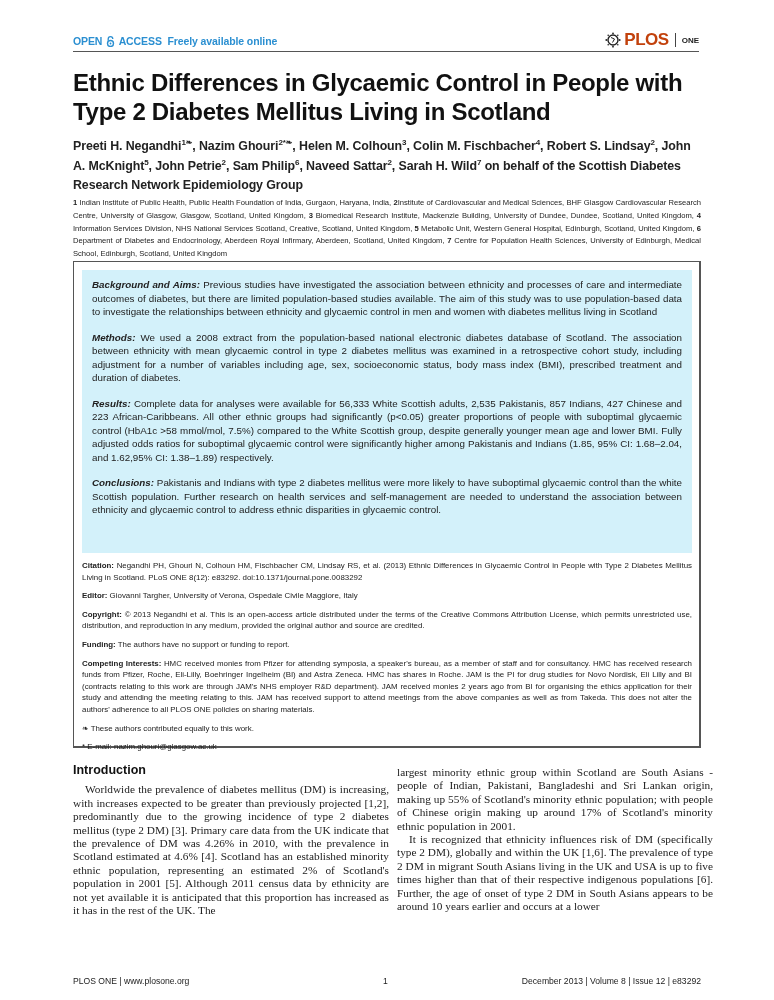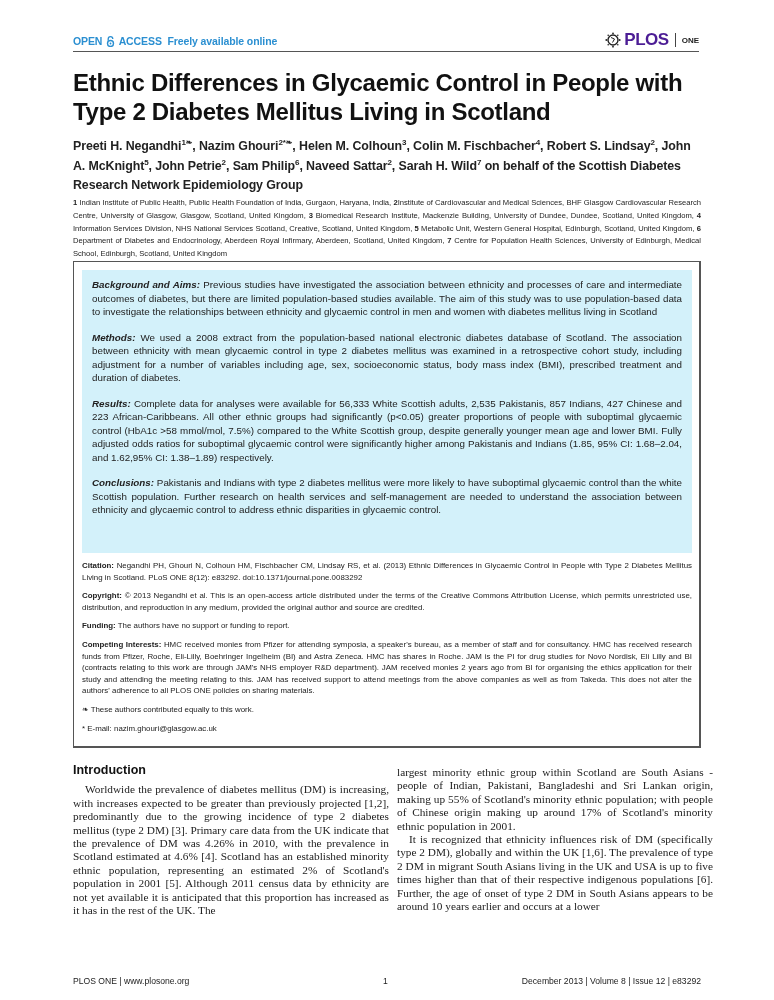--- a/index.html
+++ b/index.html
@@ -4,21 +4,21 @@
 <style>
   * { margin:0; padding:0; box-sizing:border-box; }
   html, body { width:774px; height:1000px; background:#ffffff; overflow:hidden; }
   body { position:relative; font-family:"Liberation Sans", sans-serif; color:#1a1a1a; }
 
   .topbar { position:absolute; left:73px; top:34px; width:626px; height:18px; border-bottom:1.5px solid #555; }
   .oa { position:absolute; left:0; top:1px; font-size:10.5px; font-weight:bold; color:#2b8fd1; letter-spacing:-0.1px; white-space:nowrap; }
   .oa .lock { display:inline-block; width:9px; height:11px; vertical-align:-2px; margin:0 1px; }
   .plos { position:absolute; right:0; top:-4px; display:flex; align-items:center; gap:3px; }
   .plos .logo-globe { width:16px; height:16px; }
-  .plos .logo-text { font-size:17px; font-weight:bold; color:#4c1d95; letter-spacing:-0.5px; }
+  .plos .logo-text { font-size:17px; font-weight:bold; color:#c2410c; letter-spacing:-0.5px; }
   .plos .sep { width:1px; height:14px; background:#444; margin:0 3px; }
   .plos .one { font-size:8px; font-weight:bold; color:#222; }
 
   .title { position:absolute; left:73px; top:68px; width:630px; font-size:24px; line-height:29px; color:#111; font-family:"Liberation Sans", sans-serif; letter-spacing:-0.3px; }
 
   .authors { position:absolute; left:73px; top:137px; width:628px; font-size:12.4px; line-height:19.5px; font-weight:bold; color:#222; letter-spacing:-0.1px; }
   .authors sup { font-size:8px; vertical-align:5px; line-height:0; }
 
   .affil { position:absolute; left:73px; top:197px; width:628px; font-size:7.6px; line-height:12.8px; color:#222; text-align:justify; }
   .affil b { font-weight:bold; }
@@ -107,20 +107,21 @@
 
 <div class="abstract">
   <p><i class="lbl">Background and Aims:</i><span> Previous studies have investigated the association between ethnicity and processes of care and intermediate outcomes of diabetes, but there are limited population-based studies available. The aim of this study was to use population-based data to investigate the relationships between ethnicity and glycaemic control in men and women with diabetes mellitus living in Scotland</span></p>
   <p><i class="lbl">Methods:</i><span> We used a 2008 extract from the population-based national electronic diabetes database of Scotland. The association between ethnicity with mean glycaemic control in type 2 diabetes mellitus was examined in a retrospective cohort study, including adjustment for a number of variables including age, sex, socioeconomic status, body mass index (BMI), prescribed treatment and duration of diabetes.</span></p>
   <p><i class="lbl">Results:</i><span> Complete data for analyses were available for 56,333 White Scottish adults, 2,535 Pakistanis, 857 Indians, 427 Chinese and 223 African-Caribbeans. All other ethnic groups had significantly (p&lt;0.05) greater proportions of people with suboptimal glycaemic control (HbA1c &gt;58 mmol/mol, 7.5%) compared to the White Scottish group, despite generally younger mean age and lower BMI. Fully adjusted odds ratios for suboptimal glycaemic control were significantly higher among Pakistanis and Indians (1.85, 95% CI: 1.68–2.04, and 1.62,95% CI: 1.38–1.89) respectively.</span></p>
   <p><i class="lbl">Conclusions:</i><span> Pakistanis and Indians with type 2 diabetes mellitus were more likely to have suboptimal glycaemic control than the white Scottish population. Further research on health services and self-management are needed to understand the association between ethnicity and glycaemic control to address ethnic disparities in glycaemic control.</span></p>
 </div>
 
 <div class="meta">
   <p><b>Citation:</b><span> Negandhi PH, Ghouri N, Colhoun HM, Fischbacher CM, Lindsay RS, et al. (2013) Ethnic Differences in Glycaemic Control in People with Type 2 Diabetes Mellitus Living in Scotland. PLoS ONE 8(12): e83292. doi:10.1371/journal.pone.0083292</span></p>
+  <p><b>Editor:</b><span> Giovanni Targher, University of Verona, Ospedale Civile Maggiore, Italy</span></p>
   <p><b>Copyright:</b><span> © 2013 Negandhi et al. This is an open-access article distributed under the terms of the Creative Commons Attribution License, which permits unrestricted use, distribution, and reproduction in any medium, provided the original author and source are credited.</span></p>
   <p><b>Funding:</b><span> The authors have no support or funding to report.</span></p>
   <p><b>Competing Interests:</b><span> HMC received monies from Pfizer for attending symposia, a speaker's bureau, as a member of staff and for consultancy. HMC has received research funds from Pfizer, Roche, Eli-Lilly, Boehringer Ingelheim (BI) and Astra Zeneca. HMC has shares in Roche. JAM is the PI for drug studies for Novo Nordisk, Eli Lilly and BI (contracts relating to this work are through JAM's NHS employer R&amp;D department). JAM received monies 2 years ago from BI for organising the ethics application for their study and attending the meeting relating to this. JAM has received support to attend meetings from the above companies as well as from Takeda. This does not alter the authors' adherence to all PLOS ONE policies on sharing materials.</span></p>
   <p>❧ These authors contributed equally to this work.</p>
   <p>* E-mail: nazim.ghouri@glasgow.ac.uk</p>
 </div>
 
 <div class="col left">
   <h3>Introduction</h3>
   <p class="indent">Worldwide the prevalence of diabetes mellitus (DM) is increasing, with increases expected to be greater than previously projected [1,2], predominantly due to the growing incidence of type 2 diabetes mellitus (type 2 DM) [3]. Primary care data from the UK indicate that the prevalence of DM was 4.26% in 2010, with the prevalence in Scotland estimated at 4.6% [4]. Scotland has an established minority ethnic population, representing an estimated 2% of Scotland's population in 2001 [5]. Although 2011 census data by ethnicity are not yet available it is anticipated that this proportion has increased as it has in the rest of the UK. The</p>

